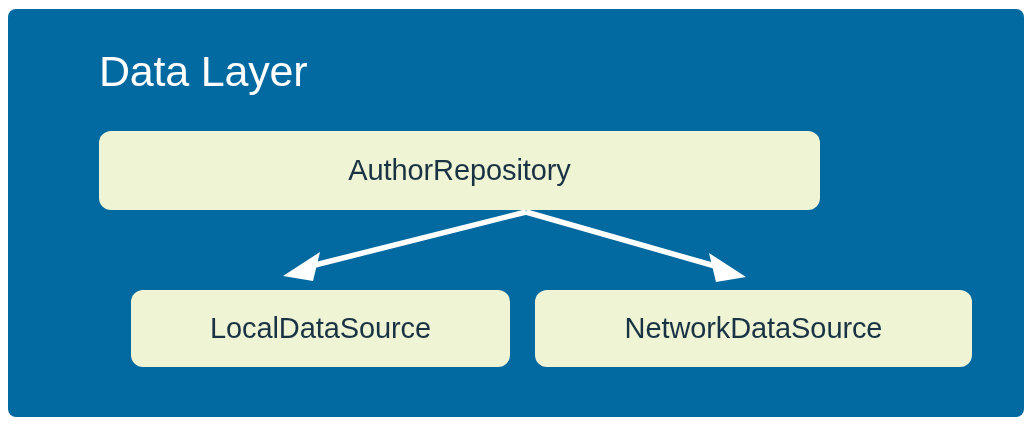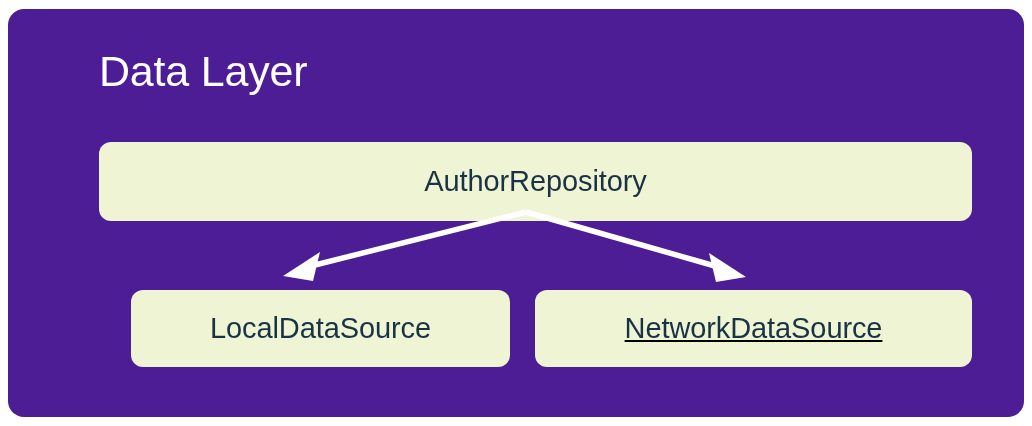--- a/index.html
+++ b/index.html
@@ -23,22 +23,22 @@
     background: #ffffff;
   }
 
   
   .layer-panel {
     position: absolute;
     left: 8px;
     top: 9px;
     width: 1016px;
     height: 408px;
-    background: #4c1d95;
-    border-radius: 16px;
+    background: #0369a1;
+    border-radius: 8px;
     box-sizing: border-box;
   }
 
   
   .layer-title {
     position: absolute;
     left: 91px;
     top: 38px;
     margin: 0;
     font-family: "Liberation Sans", sans-serif;
@@ -65,39 +65,38 @@
     font-size: 29px;
     font-weight: 400;
     line-height: 1.1;
     letter-spacing: -0.1px;
     color: #1a3344;
     white-space: nowrap;
   }
 
   .node-repository {
     left: 91px;
-    top: 133px;
-    width: 873px;
+    top: 122px;
+    width: 721px;
     height: 79px;
   }
 
   .node-local {
     left: 91px;
     top: 281px;
     width: 379px;
     height: 77px;
     margin-left: 32px;
   }
 
   .node-network {
     left: 527px;
     top: 281px;
     width: 437px;
     height: 77px;
-    text-decoration: underline;
   }
 
   
   .connectors {
     position: absolute;
     left: 0;
     top: 0;
     width: 1032px;
     height: 426px;
     pointer-events: none;

